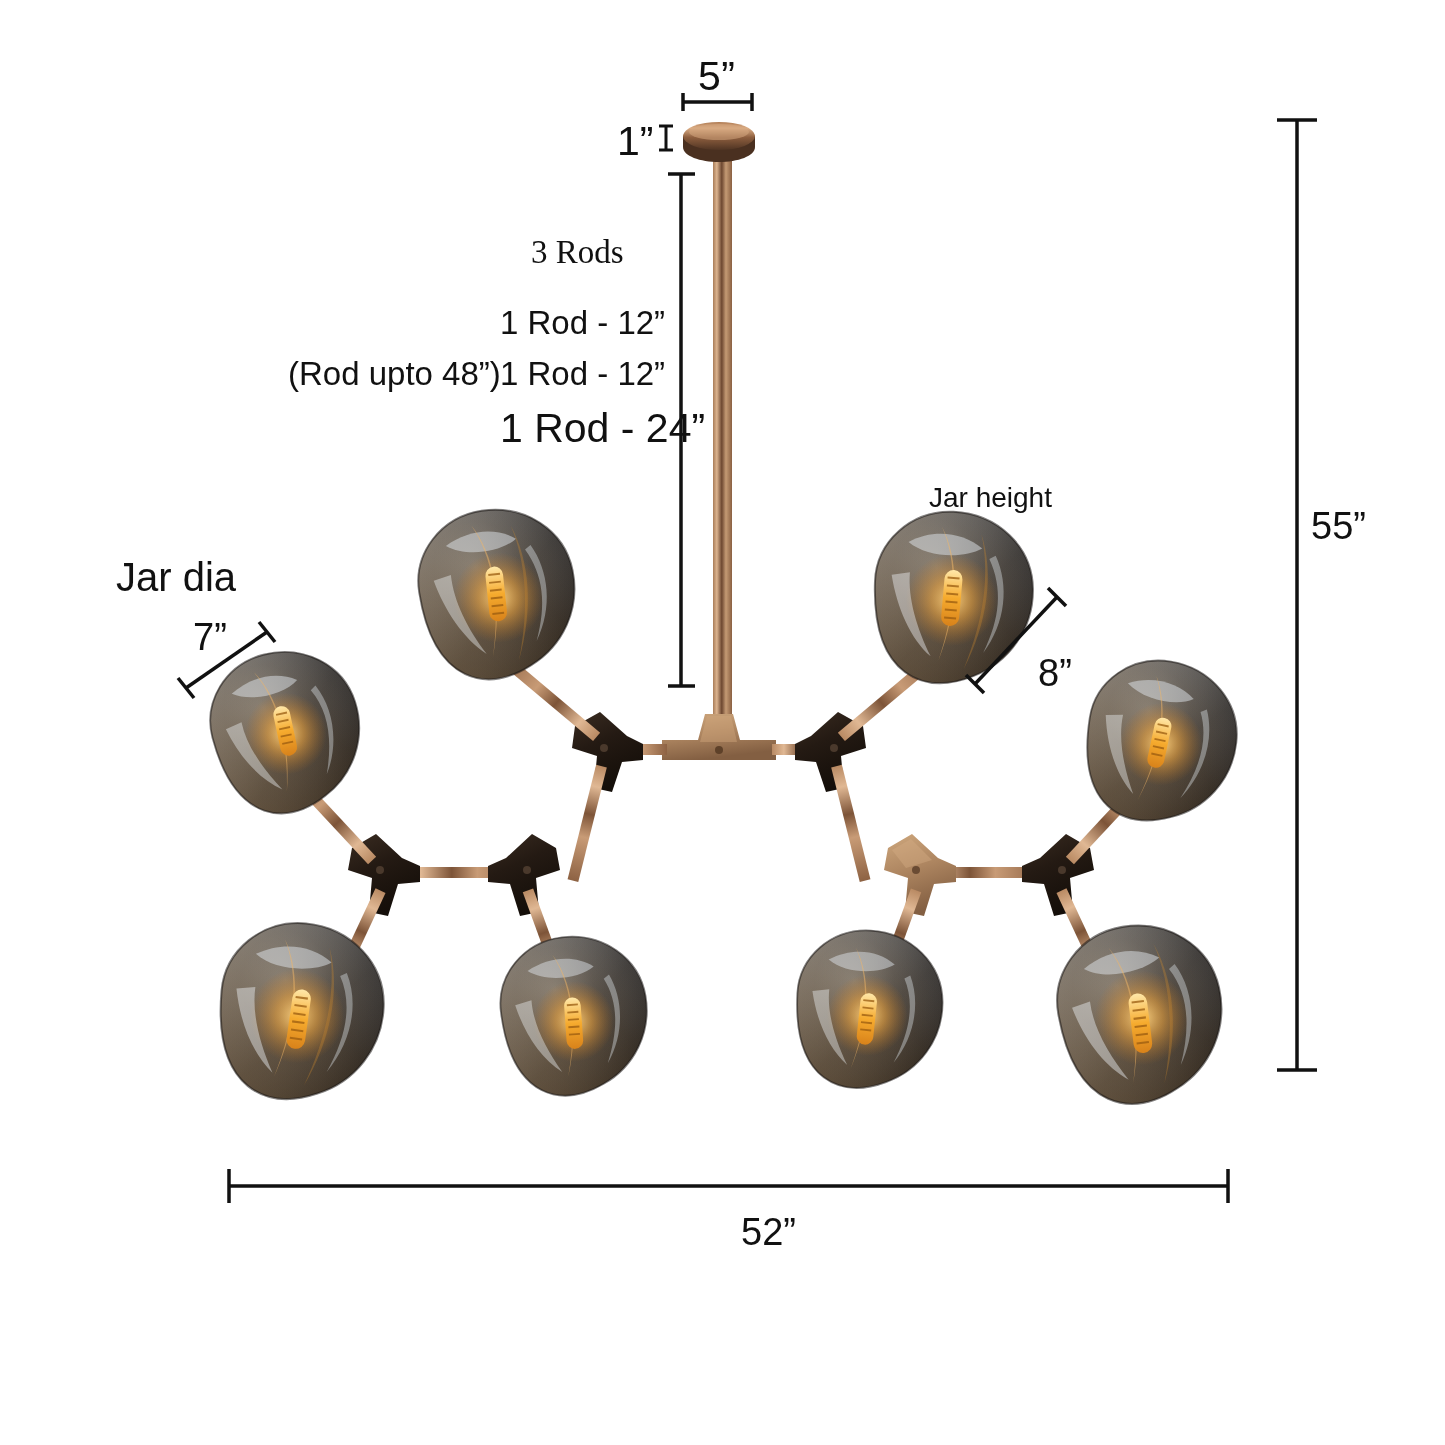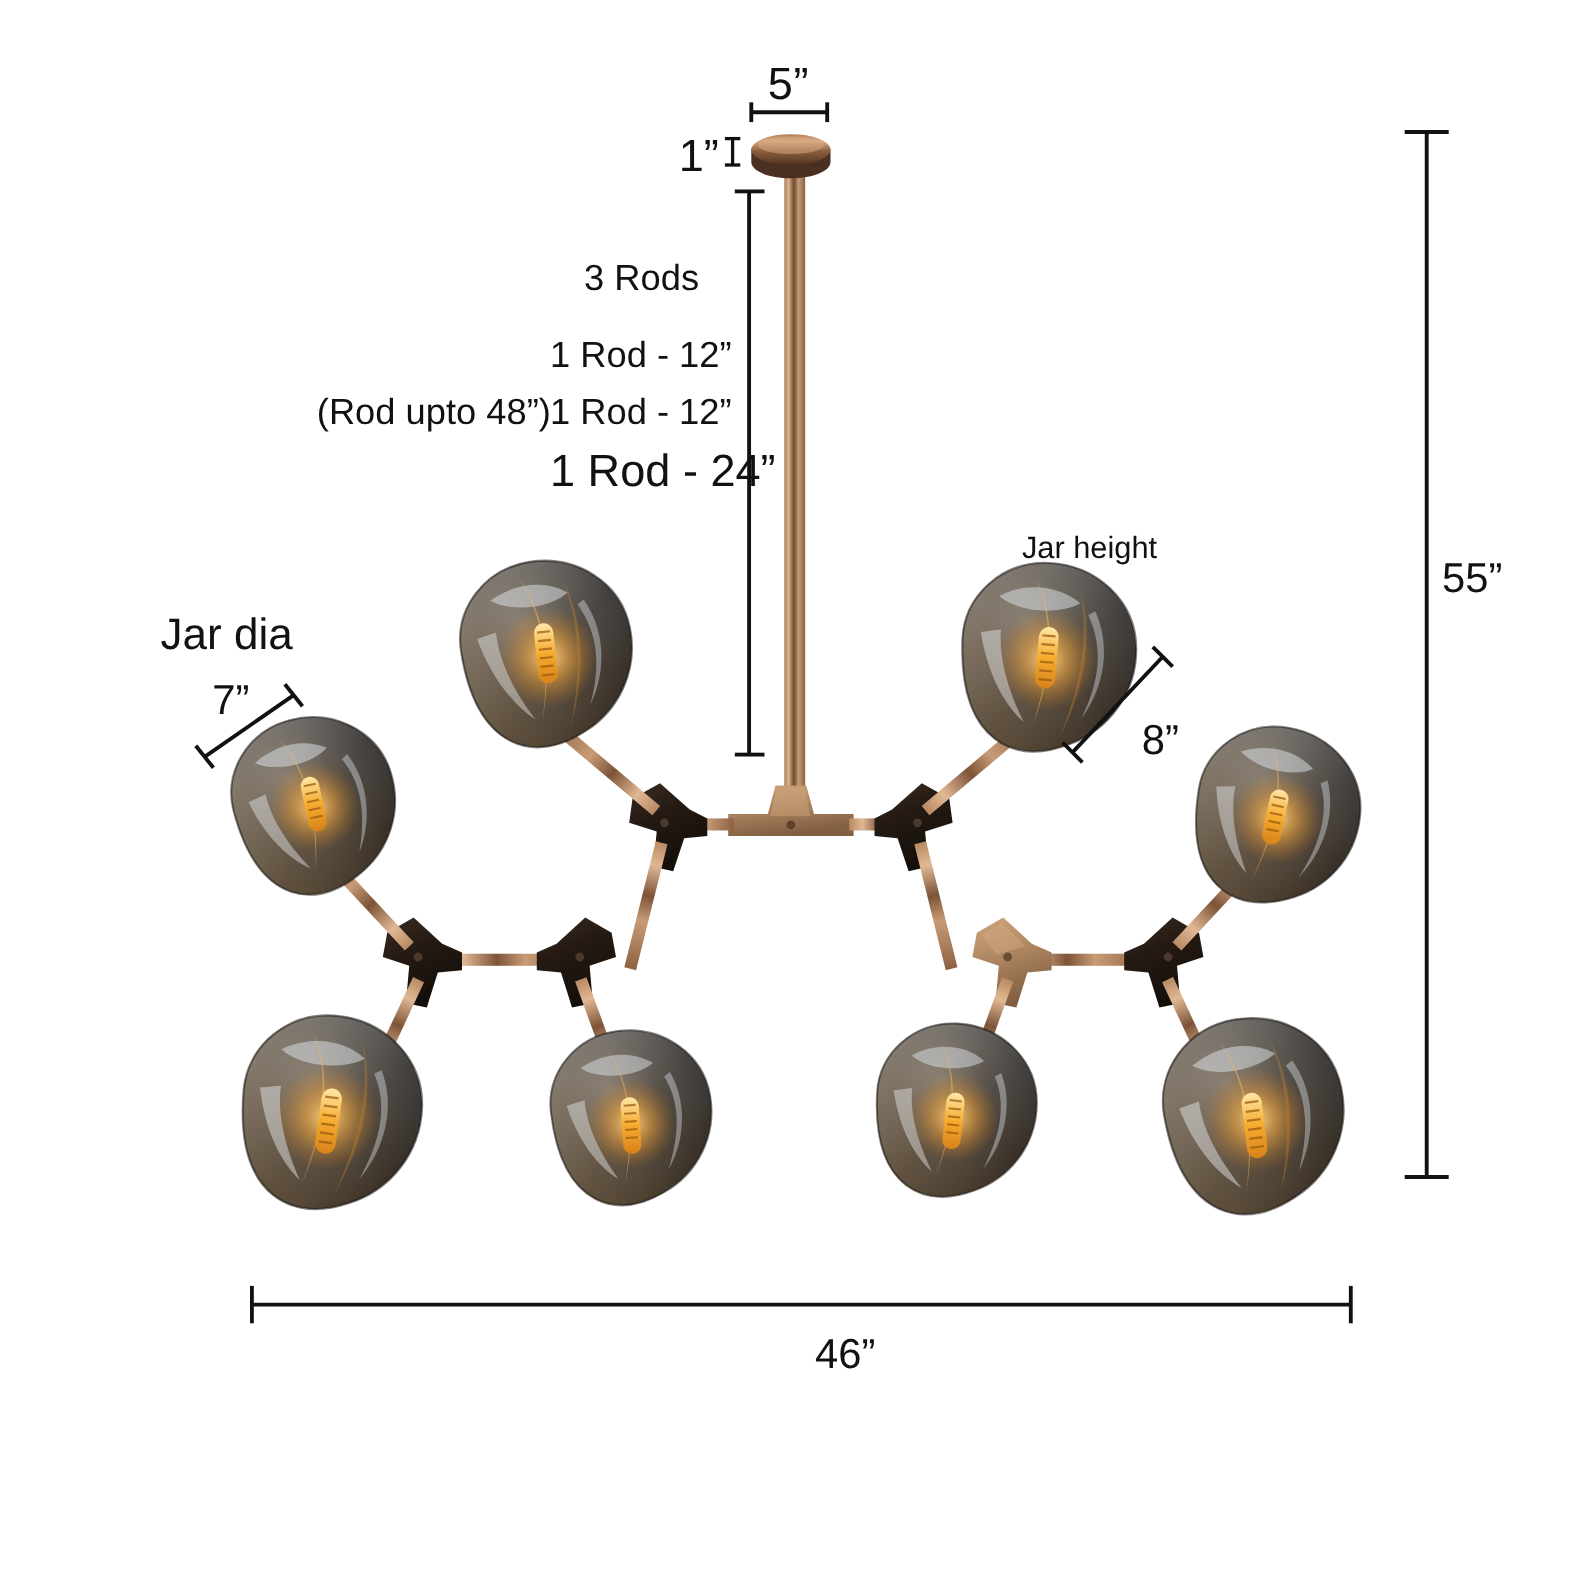--- a/index.html
+++ b/index.html
@@ -34,20 +34,21 @@
     font-size: 41px;
     letter-spacing: 0.5px;
   }
   .lbl-1 {
     left: 617px; top: 121px;
     font-size: 41px;
   }
   .lbl-rods-title {
     left: 531px; top: 236px;
     font-size: 33px;
+    font-family: Liberation Serif, serif;
   }
   .lbl-rod-1 {
     left: 500px; top: 306px;
     font-size: 33px;
   }
   .lbl-rod-2 {
     left: 500px; top: 357px;
     font-size: 33px;
   }
   .lbl-rod-3 {
@@ -55,21 +56,20 @@
     font-size: 41px;
   }
   .lbl-rod-note {
     left: 278px; top: 357px;
     font-size: 33px;
     margin-left: 10px;
   }
   .lbl-jar-dia {
     left: 116px; top: 557px;
     font-size: 40px;
-    margin-left: 30px;
   }
   .lbl-7 {
     left: 193px; top: 618px;
     font-size: 38px;
   }
   .lbl-jar-height {
     left: 929px; top: 484px;
     font-size: 28px;
   }
   .lbl-8 {
@@ -538,15 +538,15 @@
   <div class="dim-label lbl-rod-2">1 Rod - 12”</div>
   <div class="dim-label lbl-rod-3">1 Rod - 24”</div>
 
   <div class="dim-label lbl-jar-dia">Jar dia</div>
   <div class="dim-label lbl-7">7”</div>
 
   <div class="dim-label lbl-jar-height">Jar height</div>
   <div class="dim-label lbl-8">8”</div>
 
   <div class="dim-label lbl-55">55”</div>
-  <div class="dim-label lbl-61">46”</div>
+  <div class="dim-label lbl-61">52”</div>
 
 </div>
 
 </body></html>

